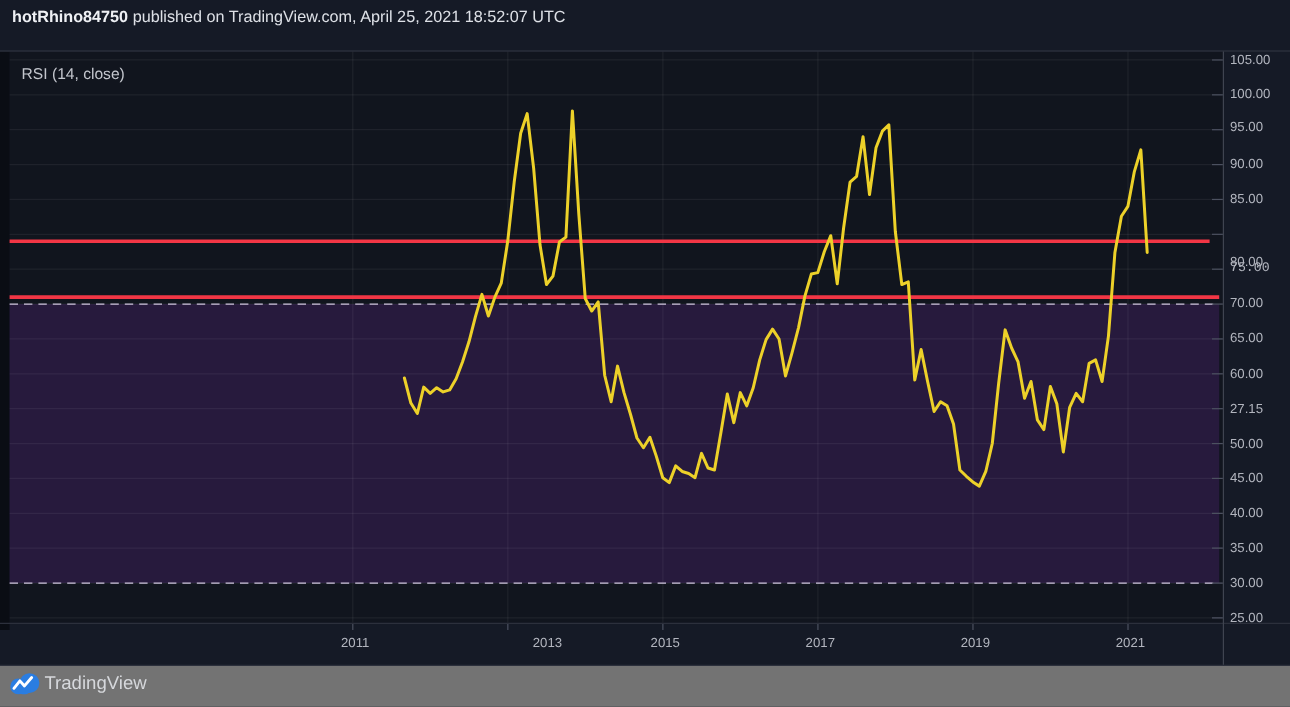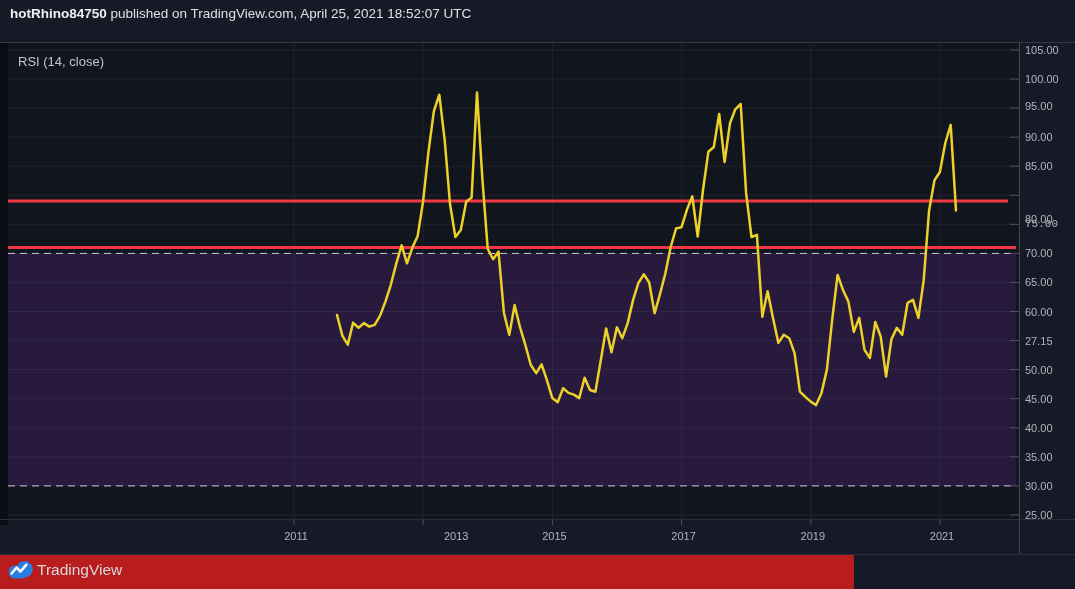--- a/index.html
+++ b/index.html
@@ -22,21 +22,21 @@
   .ohlc-label{font-weight:bold;color:#eef0f4;margin-left:6px;}
 
   
   .legend{position:absolute;left:18px;top:54px;font-size:13px;color:#c3c6cd;}
 
   
   .ylab{position:absolute;left:1025px;font-size:11px;color:#b2b5be;line-height:14px;}
   .xlab{position:absolute;top:530px;font-size:11px;color:#b2b5be;transform:translateX(-50%);}
 
   
-  .footer{position:absolute;left:0;top:555px;width:854px;height:34px;background:#b91c1c;text-decoration:underline;}
+  .footer{position:absolute;left:0;top:555px;width:1075px;height:34px;background:#737373;text-decoration:underline;}
   .brand{position:absolute;left:37px;top:6px;font-size:15.5px;color:#d6d8dc;}
   .logo{position:absolute;left:8px;top:5px;}
 </style>
 </head>
 <body>
 
 <div id="stage">
 
   <svg id="chart-svg" width="1075" height="589">
       <rect x="8" y="43" width="1011" height="476" fill="#11151e"></rect>

